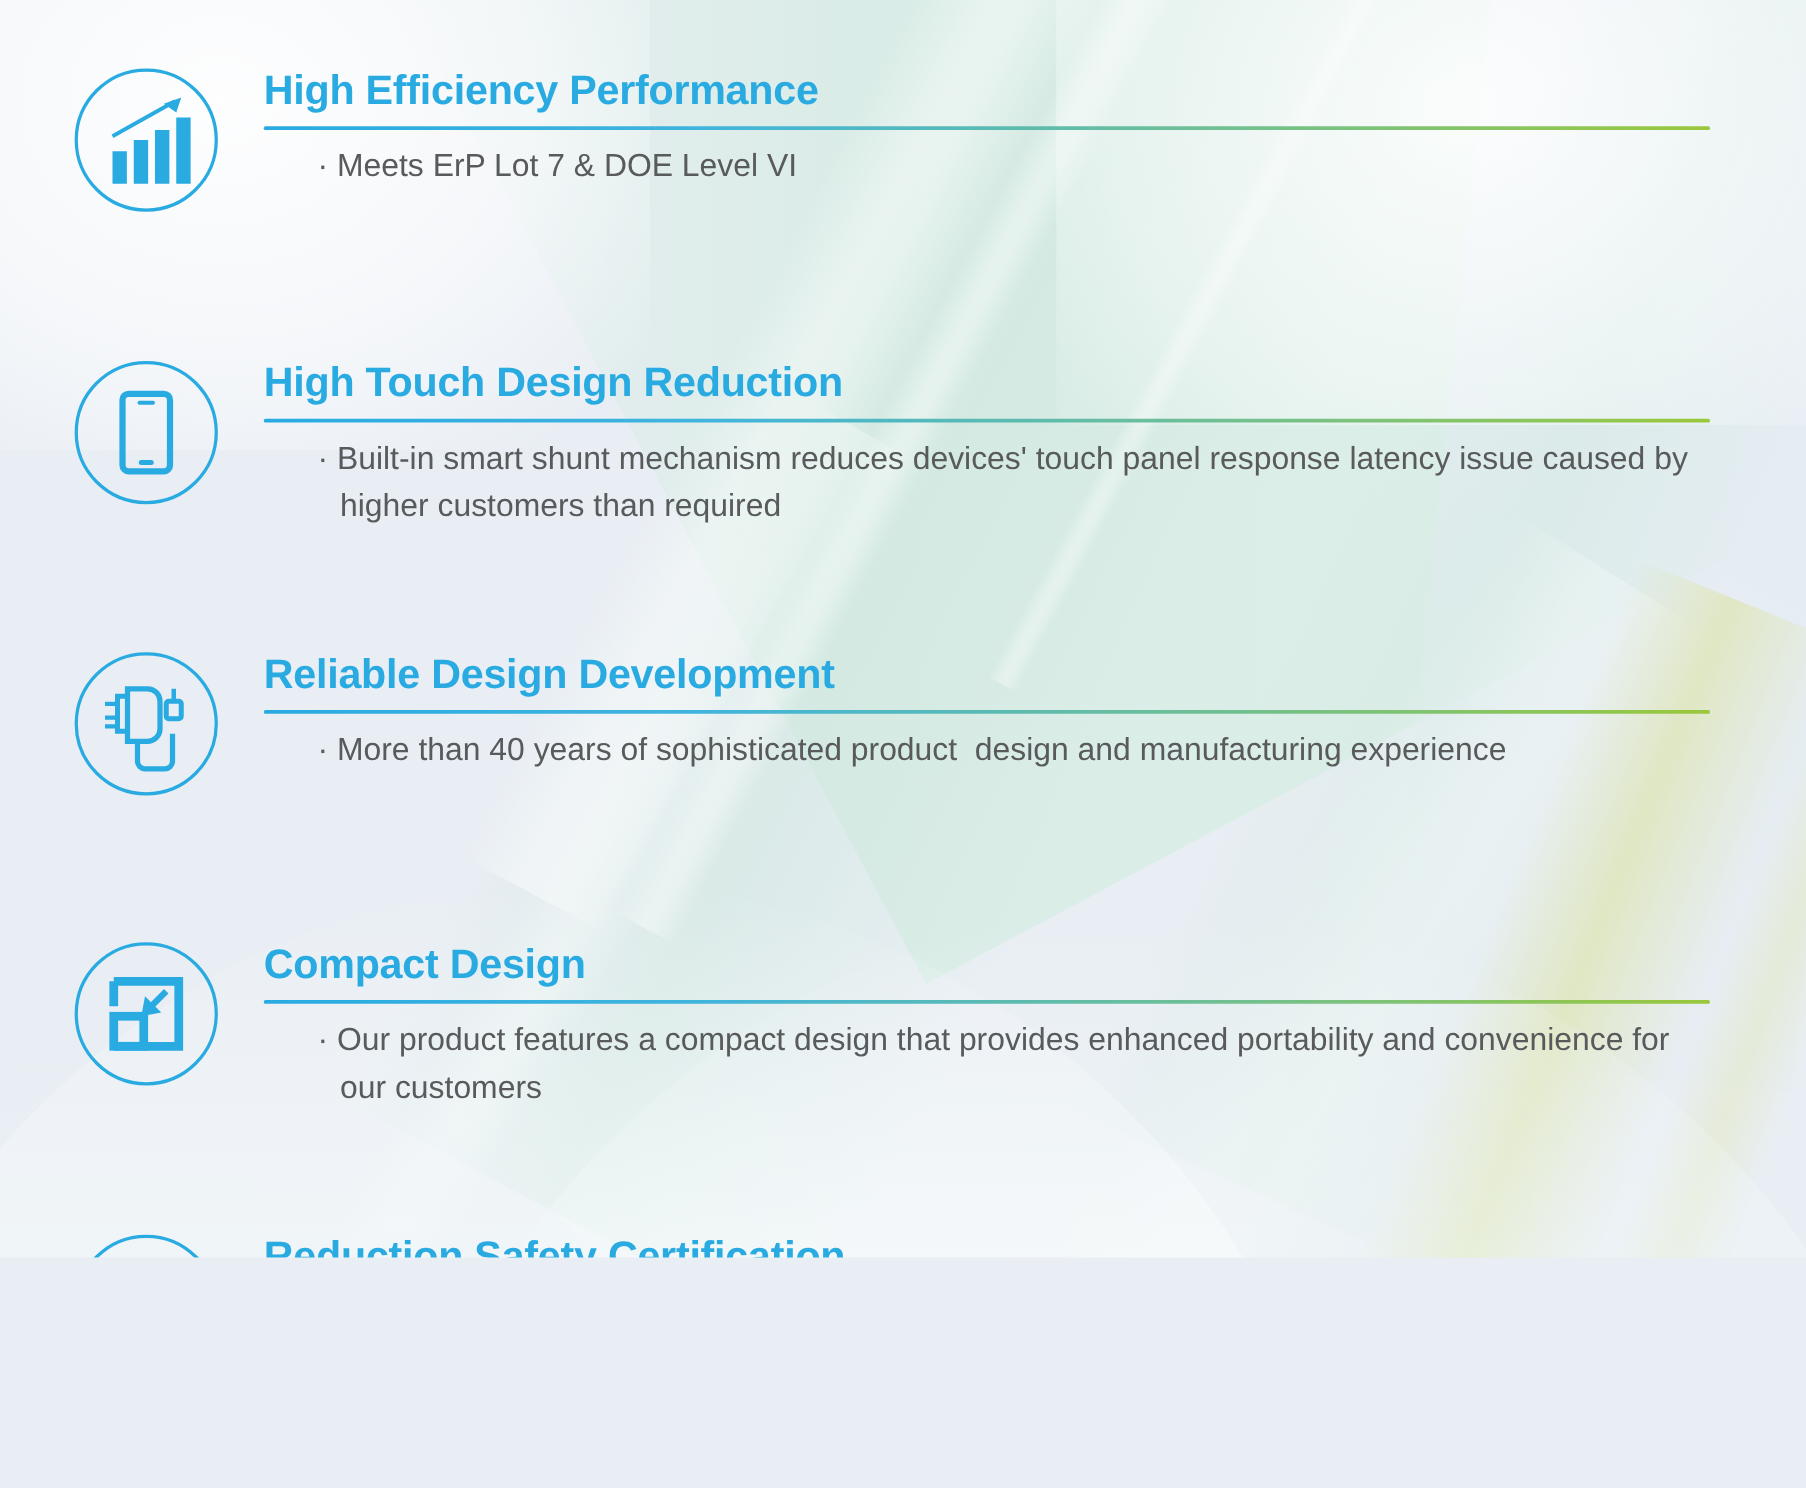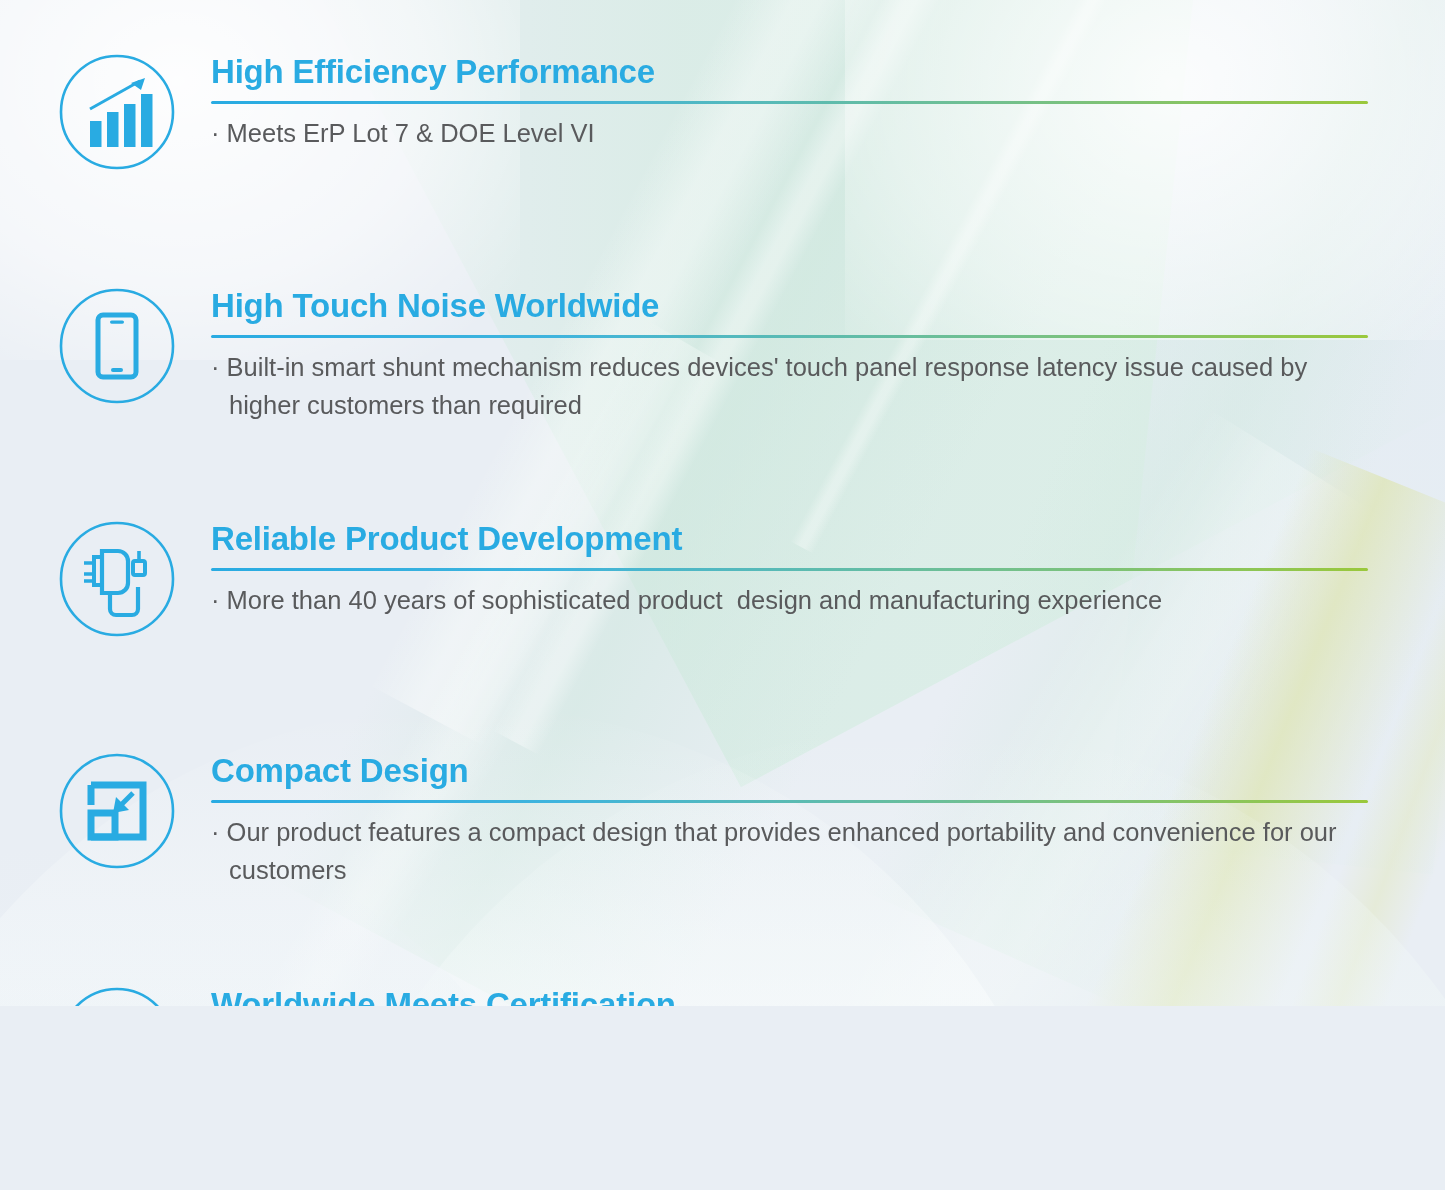--- a/index.html
+++ b/index.html
@@ -226,20 +226,21 @@
     line-height: 38px;
     white-space: pre-wrap;
     display: block;
   }
 
   .bullet-wrap {
     display: block;
     padding-left: 18px;
     text-indent: -18px;
     max-width: 1165px;
+    margin-left: 43px;
   }
 </style>
 </head>
 <body>
 
 <div id="page">
 
   <div class="bg-layer bg-green-wash"></div>
   <div class="bg-layer bg-right-panel"></div>
   <div class="tint tint-a"></div>
@@ -283,42 +284,42 @@
     <div class="feature" style="top:286px">
       <div class="feature-icon-wrap">
         <svg class="icon-circle" viewBox="0 0 120 120">
           <circle cx="60" cy="60" r="56" fill="none" stroke="#29abe2" stroke-width="2.6"></circle>
           <rect x="41" y="29" width="38" height="62" rx="5" ry="5" fill="none" stroke="#29abe2" stroke-width="5"></rect>
           <rect x="53" y="34.5" width="14" height="3.2" rx="1.6" fill="#29abe2"></rect>
           <rect x="54" y="82" width="12" height="4" rx="2" fill="#29abe2"></rect>
         </svg>
       </div>
       <div class="feature-body">
-        <div class="feature-title">High Touch Noise Worldwide</div>
+        <div class="feature-title">High Touch Design Reduction</div>
         <div class="feature-rule"></div>
         <div class="feature-lines">
           <span class="bullet-line bullet-wrap">· Built-in smart shunt mechanism reduces devices' touch panel response latency issue caused by higher customers than required</span>
         </div>
       </div>
     </div>
 
     <div class="feature" style="top:519px">
       <div class="feature-icon-wrap">
         <svg class="icon-circle" viewBox="0 0 120 120">
           <circle cx="60" cy="60" r="56" fill="none" stroke="#29abe2" stroke-width="2.6"></circle>
           <path d="M45 32 h16 a10 10 0 0 1 10 10 v22 a10 10 0 0 1 -10 10 h-16 z" fill="none" stroke="#29abe2" stroke-width="4.2"></path>
           <rect x="37" y="38" width="8" height="28" fill="none" stroke="#29abe2" stroke-width="4"></rect>
           <path d="M37 44 h-10 M37 55 h-10 M37 62 h-10" stroke="#29abe2" stroke-width="3.4" fill="none"></path>
           <path d="M53 74 v16 a6 6 0 0 0 6 6 h16 a6 6 0 0 0 6 -6 v-22" fill="none" stroke="#29abe2" stroke-width="4.2"></path>
           <rect x="76" y="42" width="12" height="14" rx="2" fill="none" stroke="#29abe2" stroke-width="4"></rect>
           <path d="M82 42 v-10" stroke="#29abe2" stroke-width="3.6" fill="none"></path>
         </svg>
       </div>
       <div class="feature-body">
-        <div class="feature-title">Reliable Product Development</div>
+        <div class="feature-title">Reliable Design Development</div>
         <div class="feature-rule"></div>
         <div class="feature-lines">
           <span class="bullet-line bullet-wrap">· More than 40 years of sophisticated product  design and manufacturing experience</span>
         </div>
       </div>
     </div>
 
     <div class="feature" style="top:751px">
       <div class="feature-icon-wrap">
         <svg class="icon-circle" viewBox="0 0 120 120">
@@ -345,19 +346,19 @@
           <circle cx="60" cy="60" r="56" fill="none" stroke="#29abe2" stroke-width="2.6"></circle>
           <path d="M38 31 h32 l10 10 v45 h-42 z" fill="none" stroke="#29abe2" stroke-width="4"></path>
           <path d="M46 45 h26 M46 53 h26 M46 61 h18" stroke="#29abe2" stroke-width="3.6" fill="none"></path>
           <path d="M57 80 l-6 14 l9 -3 l5 7 l6 -15 z" fill="#29abe2"></path>
           <path d="M72 80 l6 14 l-9 -3 l-5 7 l-6 -15 z" fill="#29abe2"></path>
           <path d="M65 56 l5.2 1.9 l5.2 -1.5 l3.1 4.5 l5.3 1.6 l-0.4 5.5 l3.3 4.4 l-4 3.8 l-1.1 5.4 l-5.5 0.5 l-4.6 3.1 l-4.3 -3.5 l-5.5 -0.1 l-1.5 -5.3 l-4.3 -3.5 l2.9 -4.7 l-0.8 -5.5 l5.2 -2 z" fill="#29abe2"></path>
           <circle cx="69" cy="68" r="9" fill="#bfe4f6"></circle>
         </svg>
       </div>
       <div class="feature-body">
-        <div class="feature-title">Worldwide Meets Certification</div>
+        <div class="feature-title">Reduction Safety Certification</div>
         <div class="feature-rule"></div>
       </div>
     </div>
 
   </div>
 </div>
 
 </body></html>

